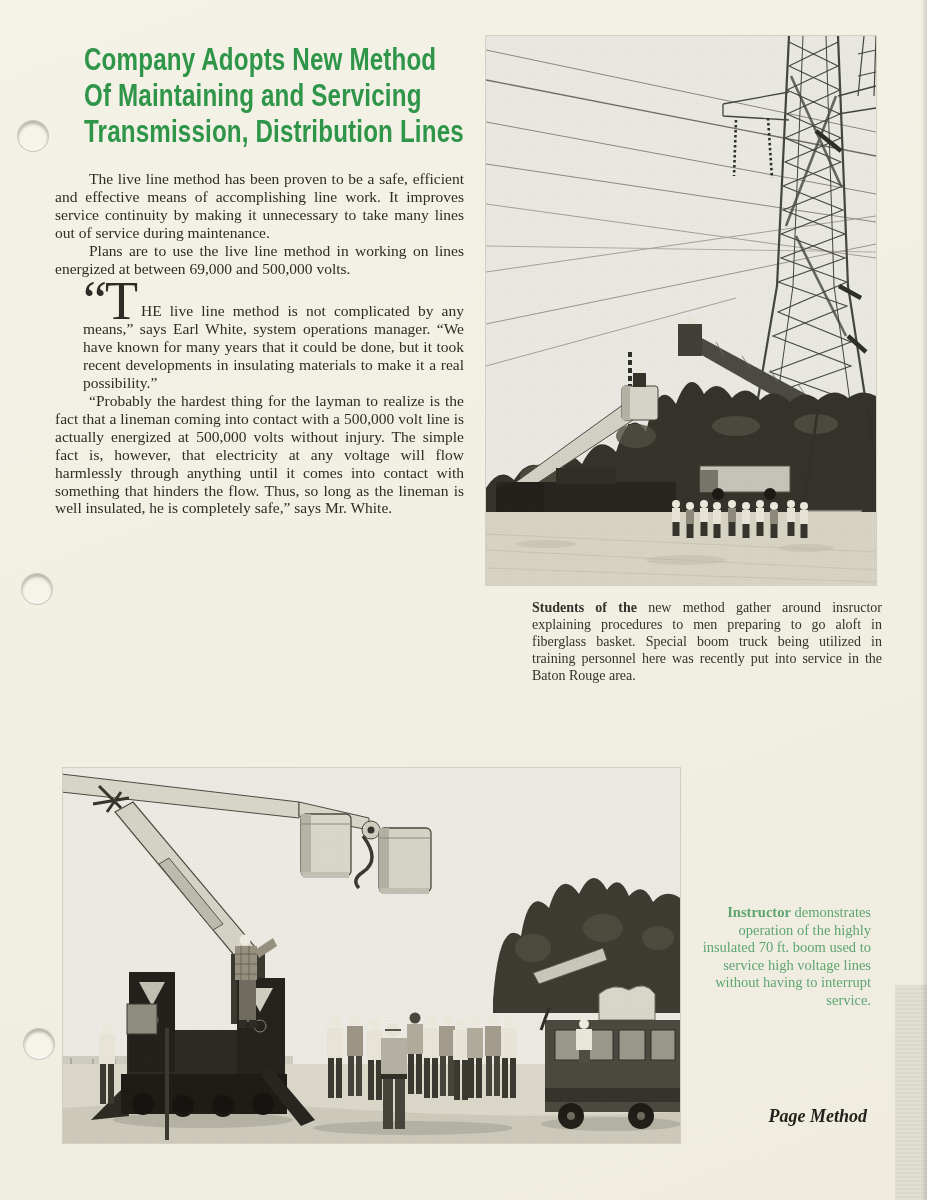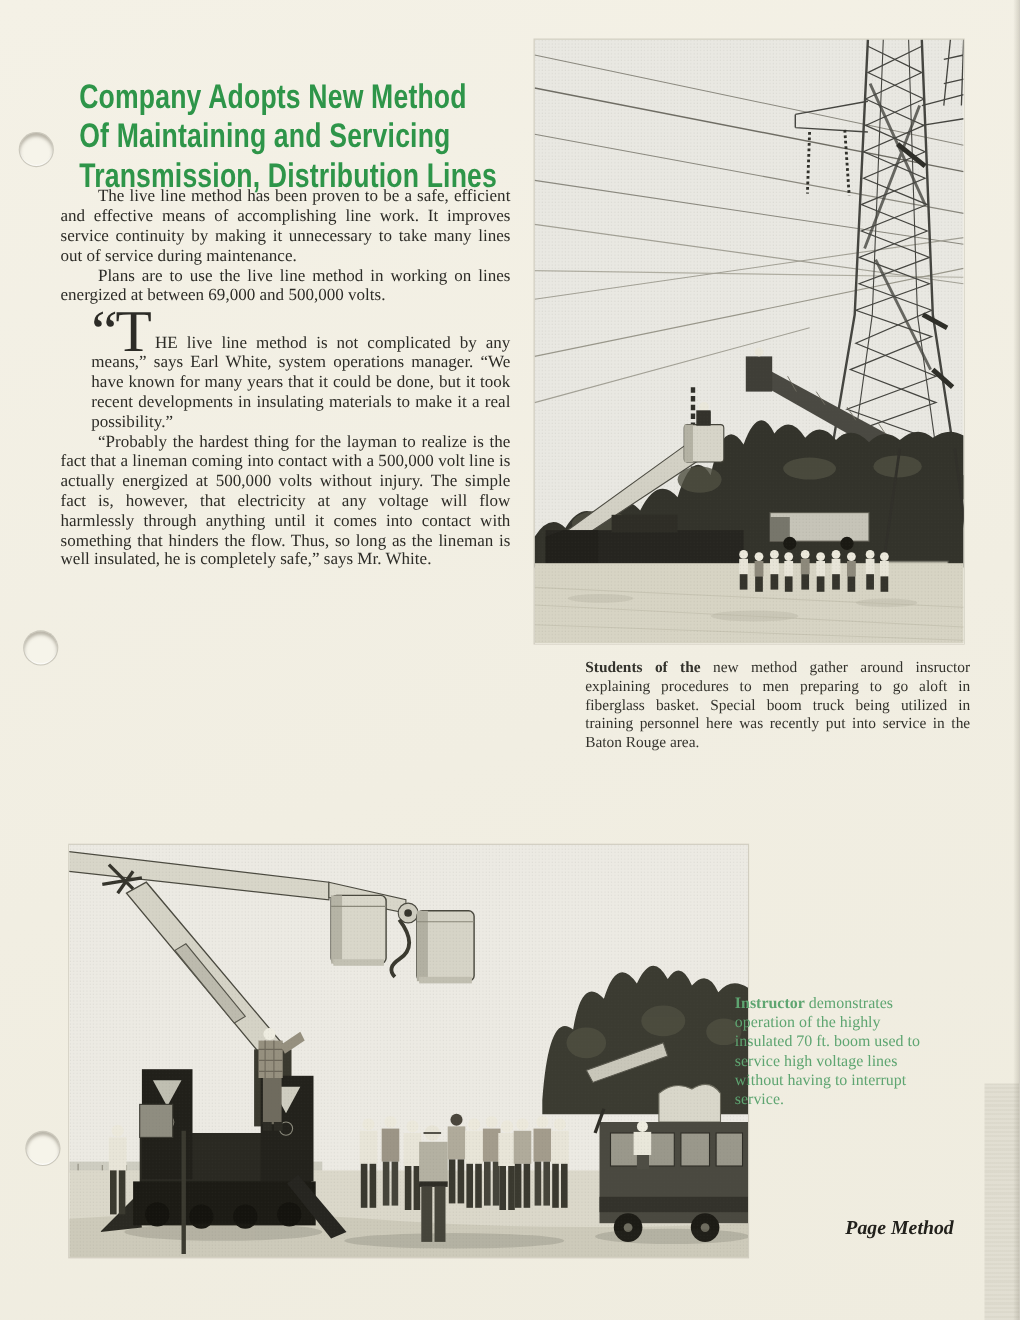--- a/index.html
+++ b/index.html
@@ -13,21 +13,21 @@
   }
   
   .hole{position:absolute;width:30px;height:30px;border-radius:50%;
     background:#f6f4ea;border:1px solid rgba(135,130,112,.38);
     box-shadow:inset 0 3px 3px rgba(110,105,88,.45), inset 0 -1px 1px rgba(255,255,255,.8);}
   .hole.h1{left:17px;top:120px;}
   .hole.h2{left:21px;top:573px;}
   .hole.h3{left:23px;top:1028px;}
 
   
-  .headline{position:absolute;left:72px;top:42px;margin-top:28px;}
+  .headline{position:absolute;left:84px;top:42px;}
   .headline .hl{
     font-family:"Liberation Sans","DejaVu Sans",sans-serif;
     font-weight:bold;font-size:31px;line-height:36px;color:#2e9549;
     white-space:nowrap;transform:scaleX(.78);transform-origin:left center;
     letter-spacing:0.2px;
   }
 
   
   .bodycol{position:absolute;left:55px;top:170px;width:409px;
     font-size:15.5px;line-height:17.9px;text-align:justify;}
@@ -39,22 +39,22 @@
   
   .photo{position:absolute;box-shadow:0 0 0 1px rgba(120,115,100,.25);}
   .photo svg{display:block;width:100%;height:100%;}
   .photo-top{left:486px;top:36px;width:390px;height:549px;}
   .photo-bottom{left:63px;top:768px;width:617px;height:375px;}
 
   
   .cap-top{position:absolute;left:532px;top:599px;width:350px;
     font-size:14px;line-height:17px;text-align:justify;color:#33322c;}
   .cap-top .b{font-weight:bold;}
-  .cap-green{position:absolute;left:668px;top:904px;width:176px;
-    font-size:14.5px;line-height:17.6px;color:#5ea571;text-align:left;}
+  .cap-green{position:absolute;left:695px;top:904px;width:176px;
+    font-size:14.5px;line-height:17.6px;color:#5ea571;text-align:right;}
   .cap-green .b{font-weight:bold;}
 
   .pagenum{position:absolute;right:60px;top:1106px;
     font-style:italic;font-weight:600;font-size:18px;color:#22211c;}
 
   
   .scanband{position:absolute;right:0;top:985px;width:32px;height:215px;
     background:repeating-linear-gradient(0deg,#d6d3c7 0 2px,#ccc9bc 2px 4px);
     opacity:.55;}
   .scanedge{position:absolute;right:0;top:0;width:6px;height:1200px;

